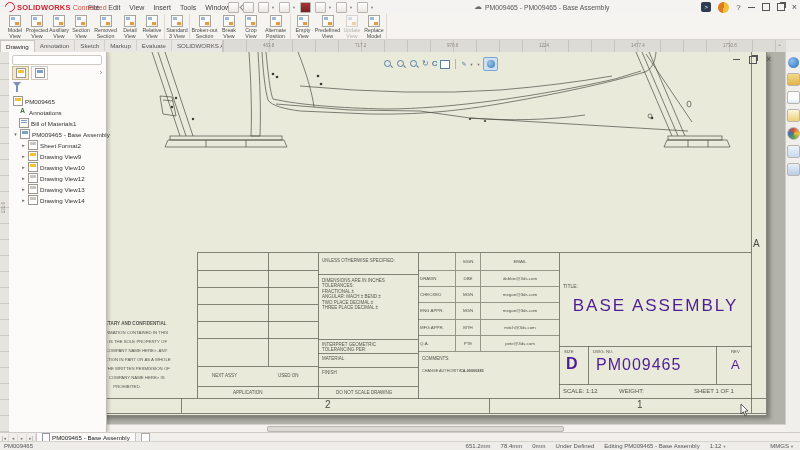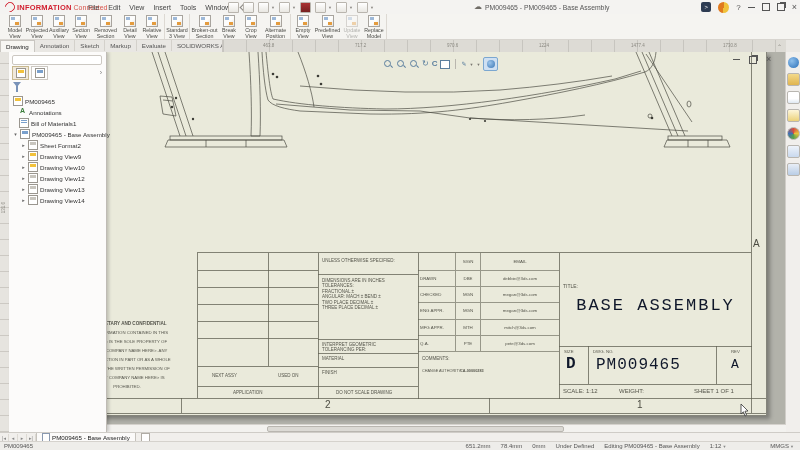--- a/index.html
+++ b/index.html
@@ -55,21 +55,21 @@
   .sheet{position:absolute;left:0;top:0;width:766px;height:363px;background:#eaeadb;
          border-right:1px solid #84847a;border-bottom:1px solid #84847a;box-shadow:3px 3px 4px rgba(0,0,0,.3);}
   svg.draw{position:absolute;left:0;top:0;}
   .hl{position:absolute;height:1px;background:rgba(95,95,82,.75);}
   .vl{position:absolute;width:1px;background:rgba(95,95,82,.75);}
   .zone{position:absolute;font-size:10px;color:#4c4c42;font-family:"Liberation Sans",sans-serif;}
   
   .tb{position:absolute;left:197px;top:200px;width:554px;height:146px;border-top:1px solid rgba(95,95,82,.75);
       border-left:1px solid rgba(95,95,82,.75);box-sizing:border-box;color:#54544a;}
   .t45{font-size:4.5px;line-height:1.2;}
-  .tbbig{font-family:Liberation Mono, monospace;color:#0f172a;}
+  .tbbig{font-family:Liberation Sans, sans-serif;color:#4c1d95;}
   .signgrid{position:absolute;left:220px;top:0;width:141px;height:99px;display:grid;
             grid-template-columns:38px 25px 78px;grid-template-rows:18px repeat(5,16.2px);}
   .sg{border-right:1px solid rgba(95,95,82,.6);border-bottom:1px solid rgba(95,95,82,.6);
       font-size:4.4px;display:flex;align-items:center;padding-left:2px;box-sizing:border-box;color:#54544a;}
   .sg.c{justify-content:center;padding-left:0;}
   .sg.noR{border-right:none;}
   
   .prop{position:absolute;left:55px;top:269px;width:144px;text-align:center;color:#55554c;z-index:3;}
   .prop .h{font-size:4.6px;font-weight:bold;margin-bottom:2px;}
   .prop .l{font-size:4.3px;line-height:9px;}
@@ -142,21 +142,21 @@
   .scaret{font-size:4px;color:#888;margin-left:1px;}
 </style>
 </head>
 <body>
 
 <div class="app">
 
   <div class="titlebar">
     <div class="brandwrap">
       <span class="compass"></span>
-      <span class="brand">INFORMATION</span>
+      <span class="brand">SOLIDWORKS</span>
       <span class="edition">Connected</span>
     </div>
     <nav class="menus">
       <span>File</span>
       <span>Edit</span>
       <span>View</span>
       <span>Insert</span>
       <span>Tools</span>
       <span>Window</span>
       <span class="pin"></span>

